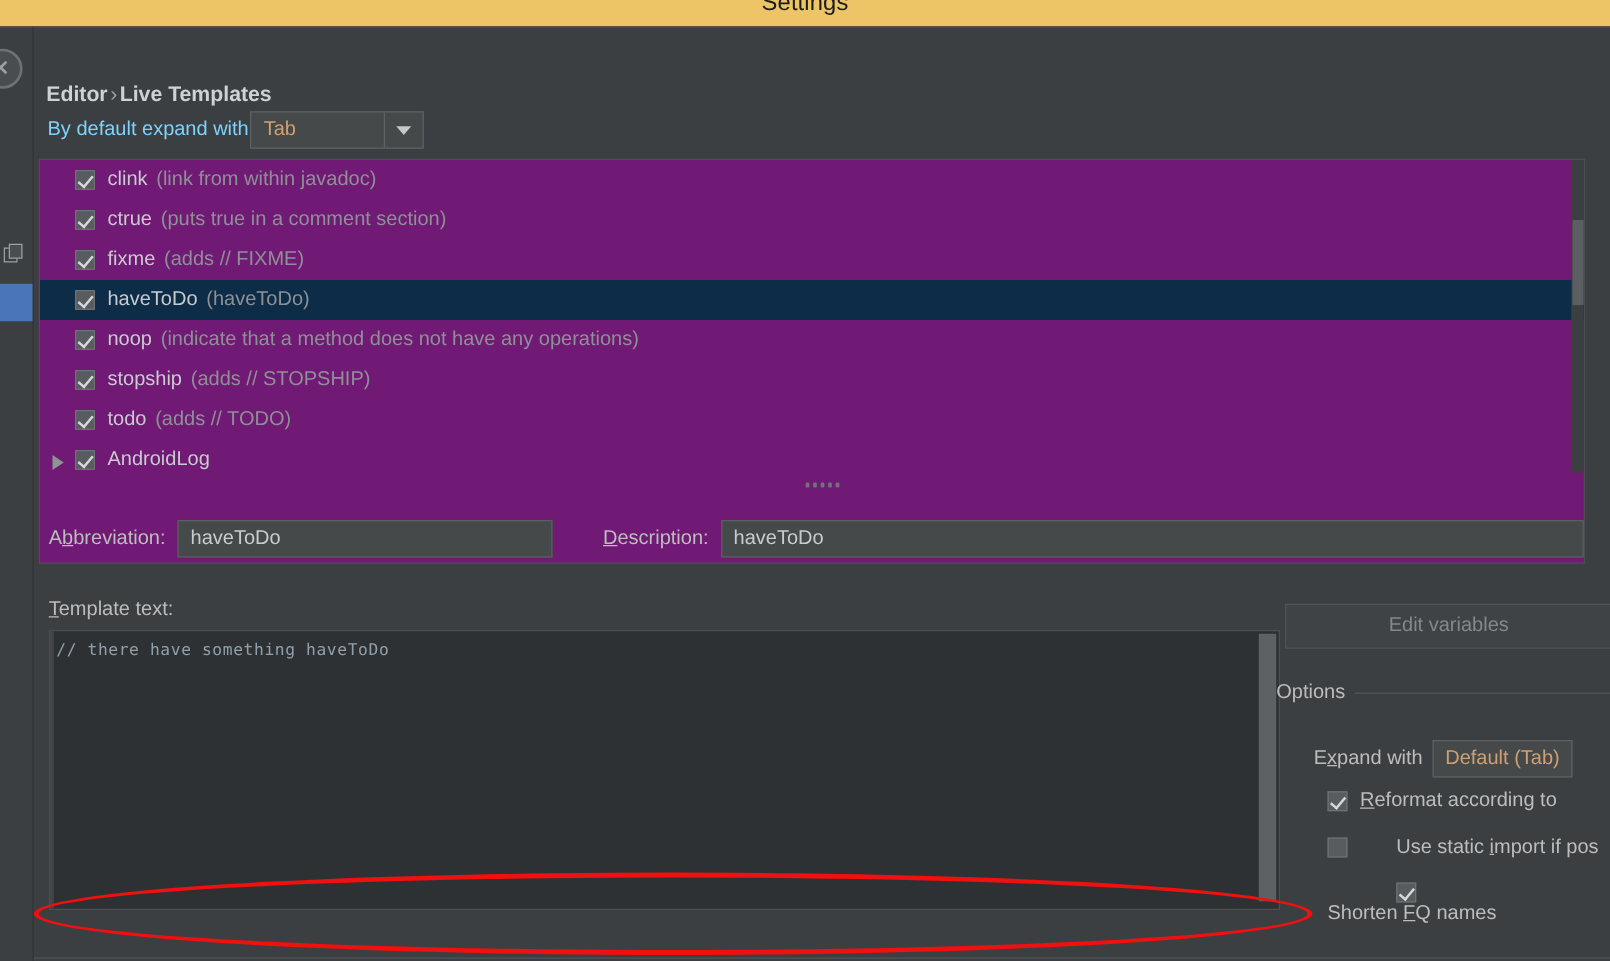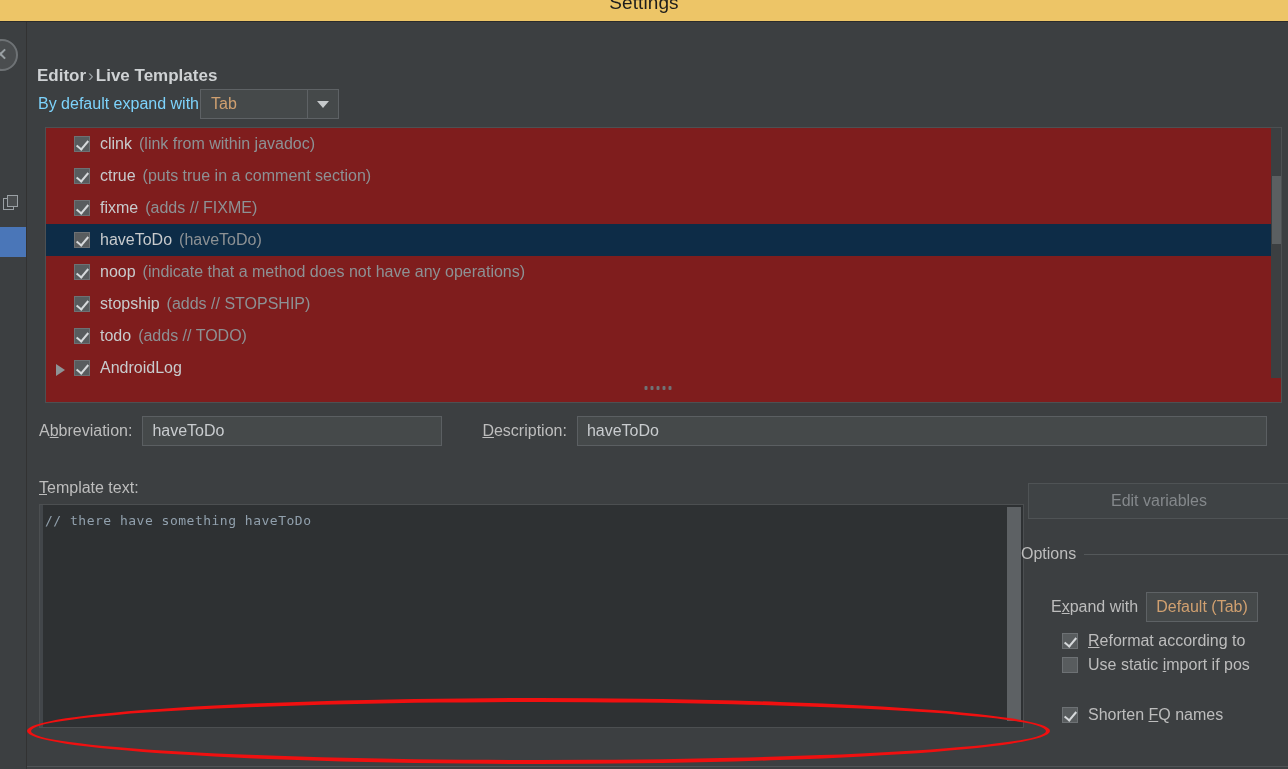--- a/index.html
+++ b/index.html
@@ -144,24 +144,24 @@
   .combo .arrowbox .tri {
     width: 0; height: 0;
     border-left: 6px solid transparent;
     border-right: 6px solid transparent;
     border-top: 7px solid #c6c9cb;
   }
 
   
   #listpane {
     position: absolute;
-    left: 18px; top: 105px;
+    left: 4px; top: 105px;
     width: 1237px;
-    height: 276px;
-    background: #7f1d1d;
+    height: 324px;
+    background: #701a75;
     border: 1px solid #4d5052;
     box-sizing: border-box;
     overflow: hidden;
   }
   .trow {
     position: relative;
     height: 32px;
     display: flex;
     align-items: center;
     padding-left: 28px;
@@ -375,22 +375,22 @@
     position: absolute;
     display: flex;
     align-items: center;
     font-size: 16px;
     color: #bdbdbd;
     white-space: nowrap;
   }
   .optcheck u { text-decoration: underline; }
   .optcheck .cbox { margin-right: 10px; }
   #opt-reformat { left: 1035px; top: 610px; }
-  #opt-staticimport { left: 1035px; top: 634px; }
-  #opt-shorten { left: 1035px; top: 684px; }
+  #opt-staticimport { left: 1035px; top: 647px; gap: 29px; }
+  #opt-shorten { left: 1035px; top: 684px; flex-direction: column; }
 
   
   #applicable {
     position: absolute;
     left: 12px; top: 711px;
     width: 1249px;
     height: 24px;
     font-size: 16px;
     color: #a8acae;
     white-space: nowrap;

